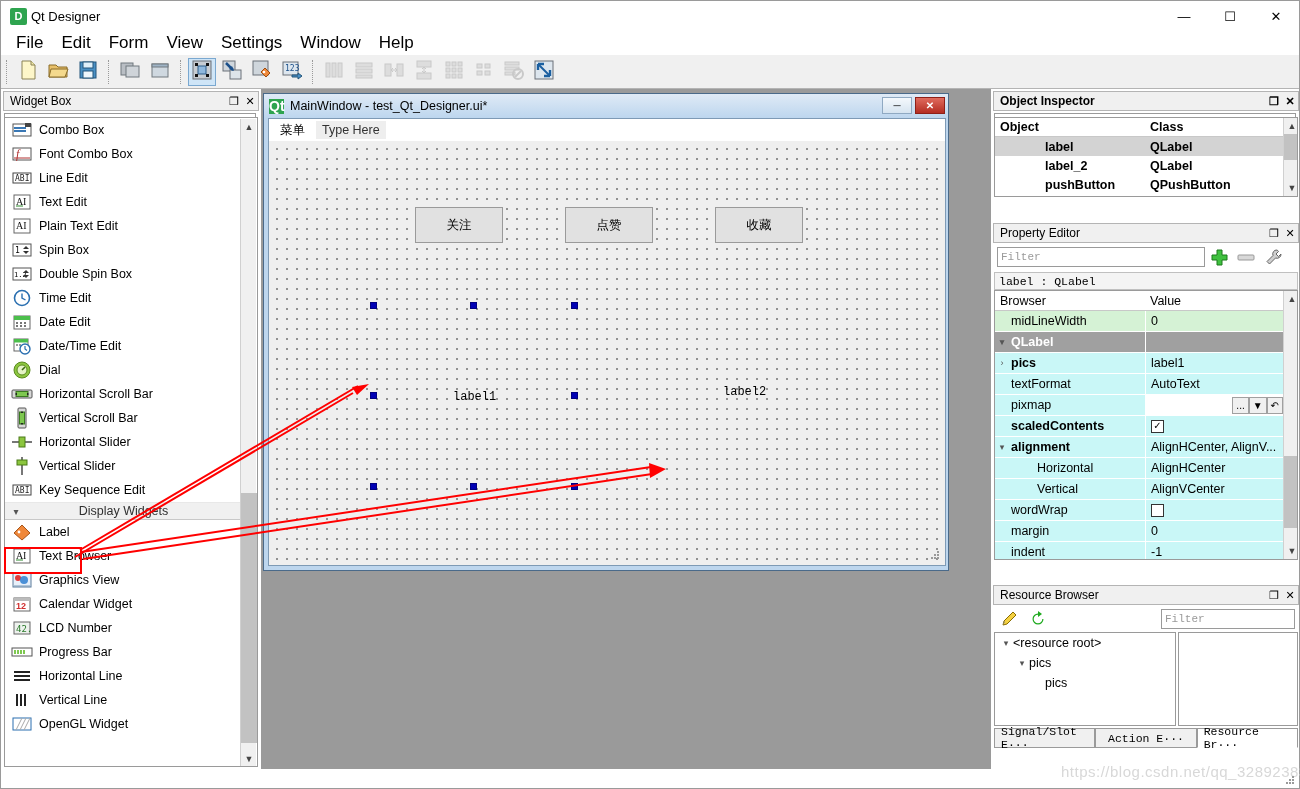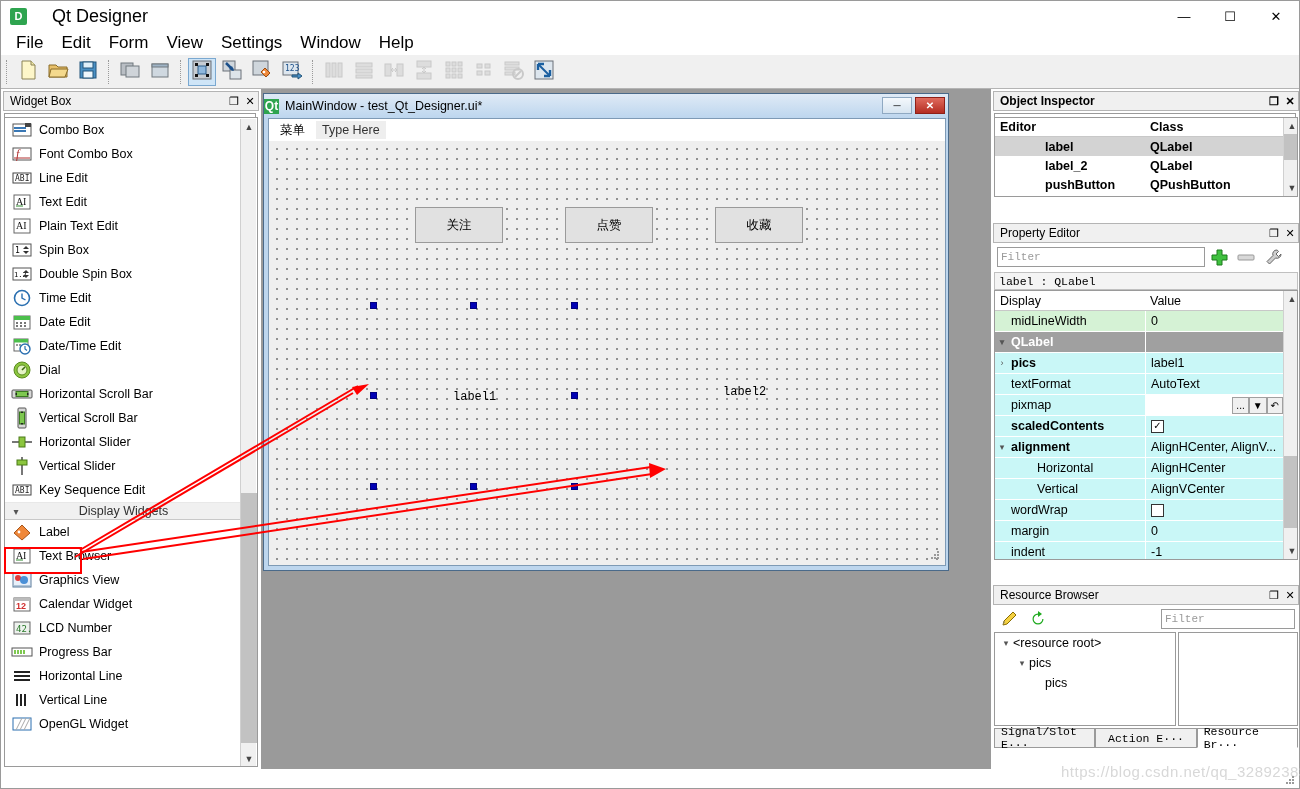--- a/index.html
+++ b/index.html
@@ -13,21 +13,21 @@
   }
   #app { position:relative; width:1300px; height:789px; background:#ffffff;
          border:1px solid #9a9a9a; }
 
   
   #titlebar { position:absolute; left:0; top:0; width:1298px; height:30px;
               background:#ffffff; display:flex; align-items:center; }
   #app-icon { width:17px; height:17px; margin-left:9px; background:#2ea44f;
               color:#fff; font-size:11px; font-weight:bold; line-height:17px;
               text-align:center; border-radius:2px; }
-  #app-title { margin-left:25px; font-size:18px; color:#000; }
+  #app-title { margin-left:4px; font-size:13px; color:#000; }
   .wbtn { width:46px; height:30px; display:flex; align-items:center;
           justify-content:center; font-size:13px; color:#000; }
   #winbtns { position:absolute; right:0; top:0; display:flex; }
 
   
   #menubar { position:absolute; left:0; top:30px; width:1298px; height:24px;
              background:#ffffff; display:flex; align-items:center;
              padding-left:6px; }
   .menu-item { padding:3px 9px; font-size:17px; color:#000; }
 
@@ -76,22 +76,22 @@
   #wb-thumb { position:absolute; left:0; top:374px; width:16px; height:250px;
               background:#c2c2c2; }
 
   
   #center { position:absolute; left:260px; top:88px; width:730px; height:680px;
             background:#9a9a9a; }
   #formwin { position:absolute; left:2px; top:4px; width:686px; height:478px;
              background:#bdd6ee; border:1px solid #4a6a8a; }
   #form-title { height:24px; display:flex; align-items:center;
                 background:linear-gradient(#dfeaf6,#bdd6ee); }
-  #form-qt { width:15px; height:15px; background:#2ea44f;
-             color:#fff; font-size:12px; font-weight:bold; line-height:15px;
+  #form-qt { width:15px; height:15px; margin-left:5px; background:#2ea44f;
+             color:#fff; font-size:14px; font-weight:bold; line-height:15px;
              text-align:center; }
   #form-name { margin-left:6px; font-size:12.5px; color:#000; }
   #form-btns { position:absolute; right:3px; top:3px; display:flex; gap:3px; }
   .fwbtn { width:30px; height:17px; border:1px solid #8fa9c2;
            background:linear-gradient(#f4f8fc,#d6e4f0); display:flex;
            align-items:center; justify-content:center; font-size:10px; }
   .fwbtn.close { background:linear-gradient(#e06b5e,#b42d22); color:#fff;
                  border-color:#8e2018; font-weight:bold; }
   #form-body { position:absolute; left:4px; top:24px; width:678px; height:448px;
                background:#ffffff; border:1px solid #7e9ab5; }
@@ -720,21 +720,21 @@
     <div id="objinspector">
       <div class="dock-title">
         <span class="tname">Object Inspector</span>
         <span class="dock-btn">❐</span>
         <span class="dock-btn">✕</span>
       </div>
       <div class="filterbox" id="oi-filter">Filter</div>
       <div id="oi-tree">
         <div id="oi-content" style="width:290px;">
             <div class="oi-head">
-              <div style="width: 150px;">Editor</div>
+              <div style="width: 150px;">Object</div>
               <div style="width: 136px;">Class</div>
             </div>
             <div class="oi-row sel">
               <div class="c1">label</div>
               <div class="c2">QLabel</div>
             </div>
             <div class="oi-row">
               <div class="c1">label_2</div>
               <div class="c2">QLabel</div>
             </div>
@@ -772,21 +772,21 @@
         <div style="width:28px;display:flex;align-items:center;justify-content:center;">
           <svg width="19" height="19" viewBox="0 0 19 19">
               <path d="M13 2a4 4 0 0 0-4 5.5L3 13.5 5.5 16l6-6A4 4 0 0 0 17 6l-2.5 2.5L12 6l2.5-2.5A4 4 0 0 0 13 2z" fill="#cfcfcf" stroke="#666" stroke-width="1"></path>
             </svg>
         </div>
       </div>
       <div id="pe-head">label : QLabel</div>
       <div id="pe-table">
         <div id="pe-content" style="width:288px;">
             <div class="pe-head-row">
-              <div class="h1">Display</div>
+              <div class="h1">Browser</div>
               <div class="h2">Value</div>
             </div>
             <div class="pe-row green">
               <div class="p">
                 <span class="pe-ind"></span>
                 <span style="display: inline-block; width: 0px;"></span>
                 <span class="pe-name">midLineWidth</span>
               </div>
               <div class="v">
                 <span>0</span>

